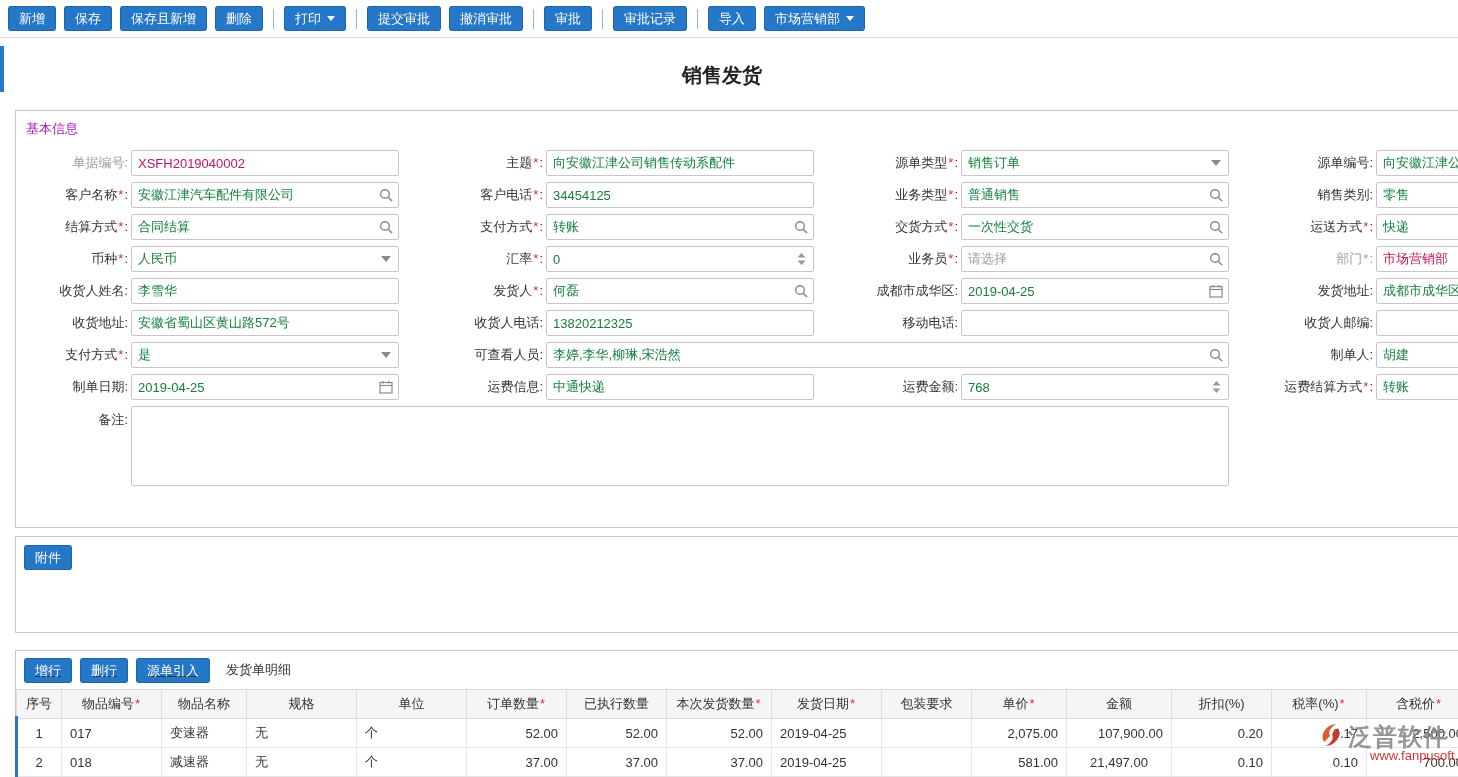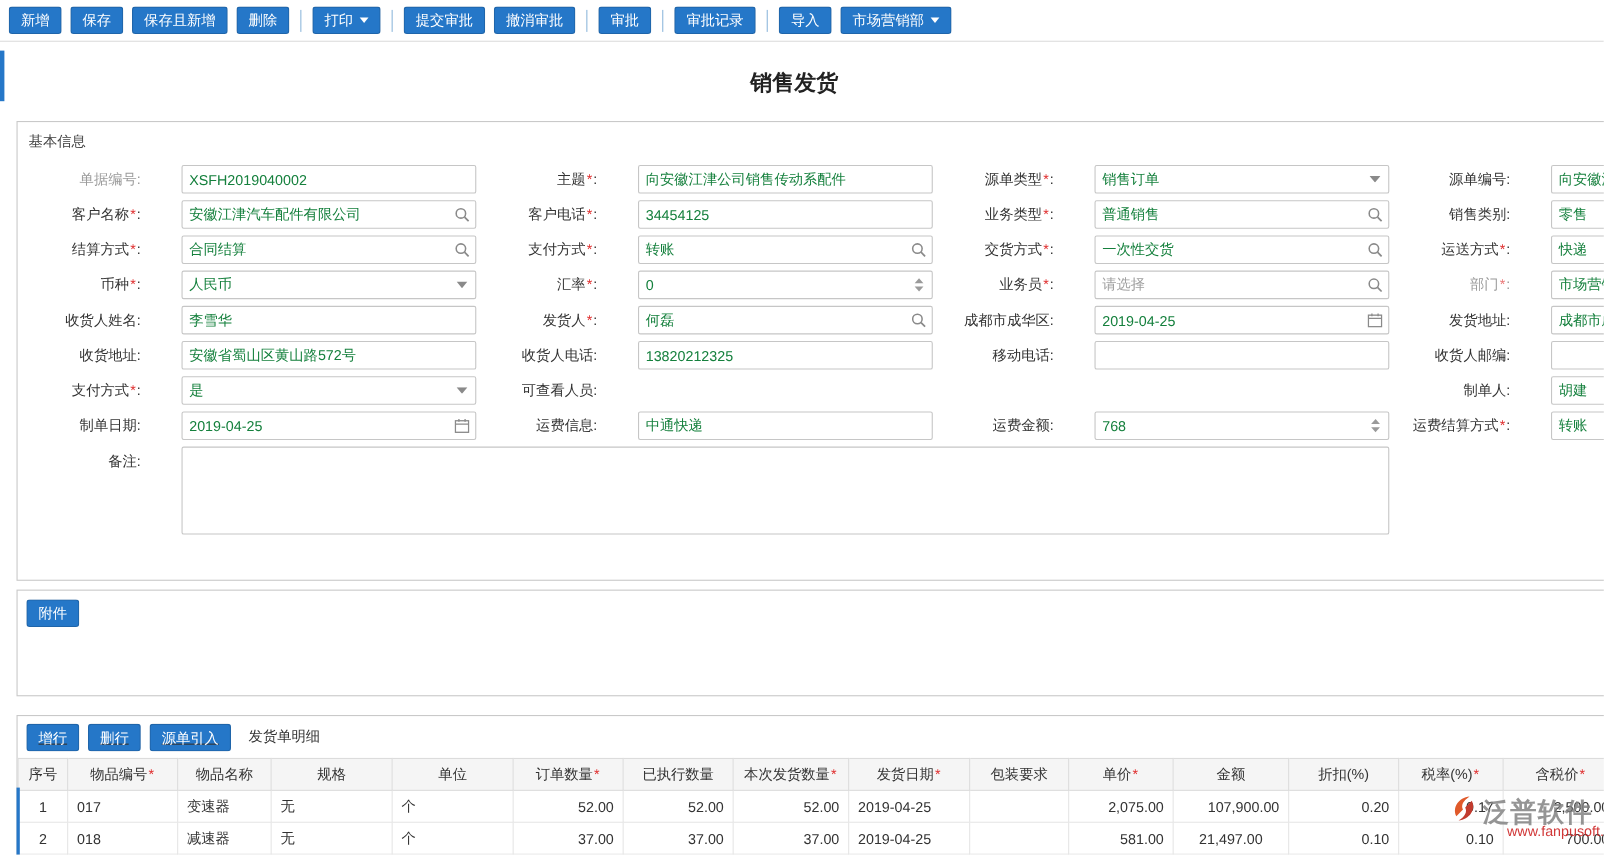--- a/index.html
+++ b/index.html
@@ -59,31 +59,31 @@
   .panel {
     position:absolute; left:15px; width:1475px;
     box-sizing:border-box;
     border:1px solid #c9c9c9;
     background:#fff;
     overflow:hidden;
   }
   #basic-panel  { top:110px; height:418px; }
   #attach-panel { top:536px; height:97px; }
   #detail-panel { top:650px; height:160px; }
-  .panel-label { position:absolute; top:9px; left:10px; font-size:13px; color:#404040; }
+  .panel-label { position:absolute; top:9px; left:10px; font-size:13px; color:#a21caf; }
 
   
   .form-grid {
     position:absolute; left:2px; top:36px;
     display:grid;
     grid-template-columns:repeat(4, 415px);
     grid-auto-rows:32px;
     width:1660px;
   }
-  .cell { display:flex; align-items:center;justify-content:space-between; }
+  .cell { display:flex; align-items:center; }
   .cell.tall { align-items:flex-start; padding-top:3px; box-sizing:border-box; }
   .cell.tall .lbl { padding-top:5px; }
   .lbl {
     flex:0 0 110px; text-align:right;
     font-size:13px; color:#333; white-space:nowrap;
   }
   .cell.disabled .lbl { color:#9b9b9b; }
   .req { color:var(--req); margin:0 1px; }
   .cell.disabled .req { opacity:0.65; }
   .field {
@@ -93,21 +93,21 @@
     display:flex; align-items:center;
     box-sizing:border-box;
   }
   .w1 { width:268px; } .w2 { width:683px; } .w3 { width:1098px; }
   .field.ta { height:80px; align-items:flex-start; }
   .val {
     flex:1; padding:0 6px; font-size:13px; color:#15803d;
     white-space:nowrap; overflow:hidden;
   }
   .field.ta .val { padding-top:4px; }
-  .cell.disabled .val { color:#15803d; }
+  .cell.disabled .val { color:#be185d; }
   .val.ph { color:#a0a0a0; }
   .ico { flex:0 0 24px; display:flex; align-items:center; justify-content:center; height:100%; }
 
   
   .attach-btn { position:absolute; top:8px; left:8px; }
 
   
   .detail-toolbar {
     display:flex; align-items:center; gap:8px;
     padding:6px 8px; height:26px;
@@ -414,20 +414,29 @@
           <span class="val">是</span>
           <span class="ico">
             <svg width="10" height="6" viewBox="0 0 10 6">
               <path d="M0 0 h10 l-5 6 z" fill="#8a8a8a"></path>
             </svg>
           </span>
         </div>
       </div>
       <div class="cell" style="grid-column: span 2;">
         <label class="lbl"><span>可查看人员</span>:</label>
+        <div class="field w2">
+          <span class="val">李婷,李华,柳琳,宋浩然</span>
+          <span class="ico">
+            <svg width="14" height="14" viewBox="0 0 14 14">
+              <circle cx="6" cy="6" r="4.3" fill="none" stroke="#8a8a8a" stroke-width="1.4"></circle>
+              <line x1="9.3" y1="9.3" x2="13" y2="13" stroke="#8a8a8a" stroke-width="1.6"></line>
+            </svg>
+          </span>
+        </div>
       </div>
       <div class="cell">
         <label class="lbl"><span>制单人</span>:</label>
         <div class="field w1">
           <span class="val">胡建</span>
         </div>
       </div>
       <div class="cell">
         <label class="lbl"><span>制单日期</span>:</label>
         <div class="field w1">

